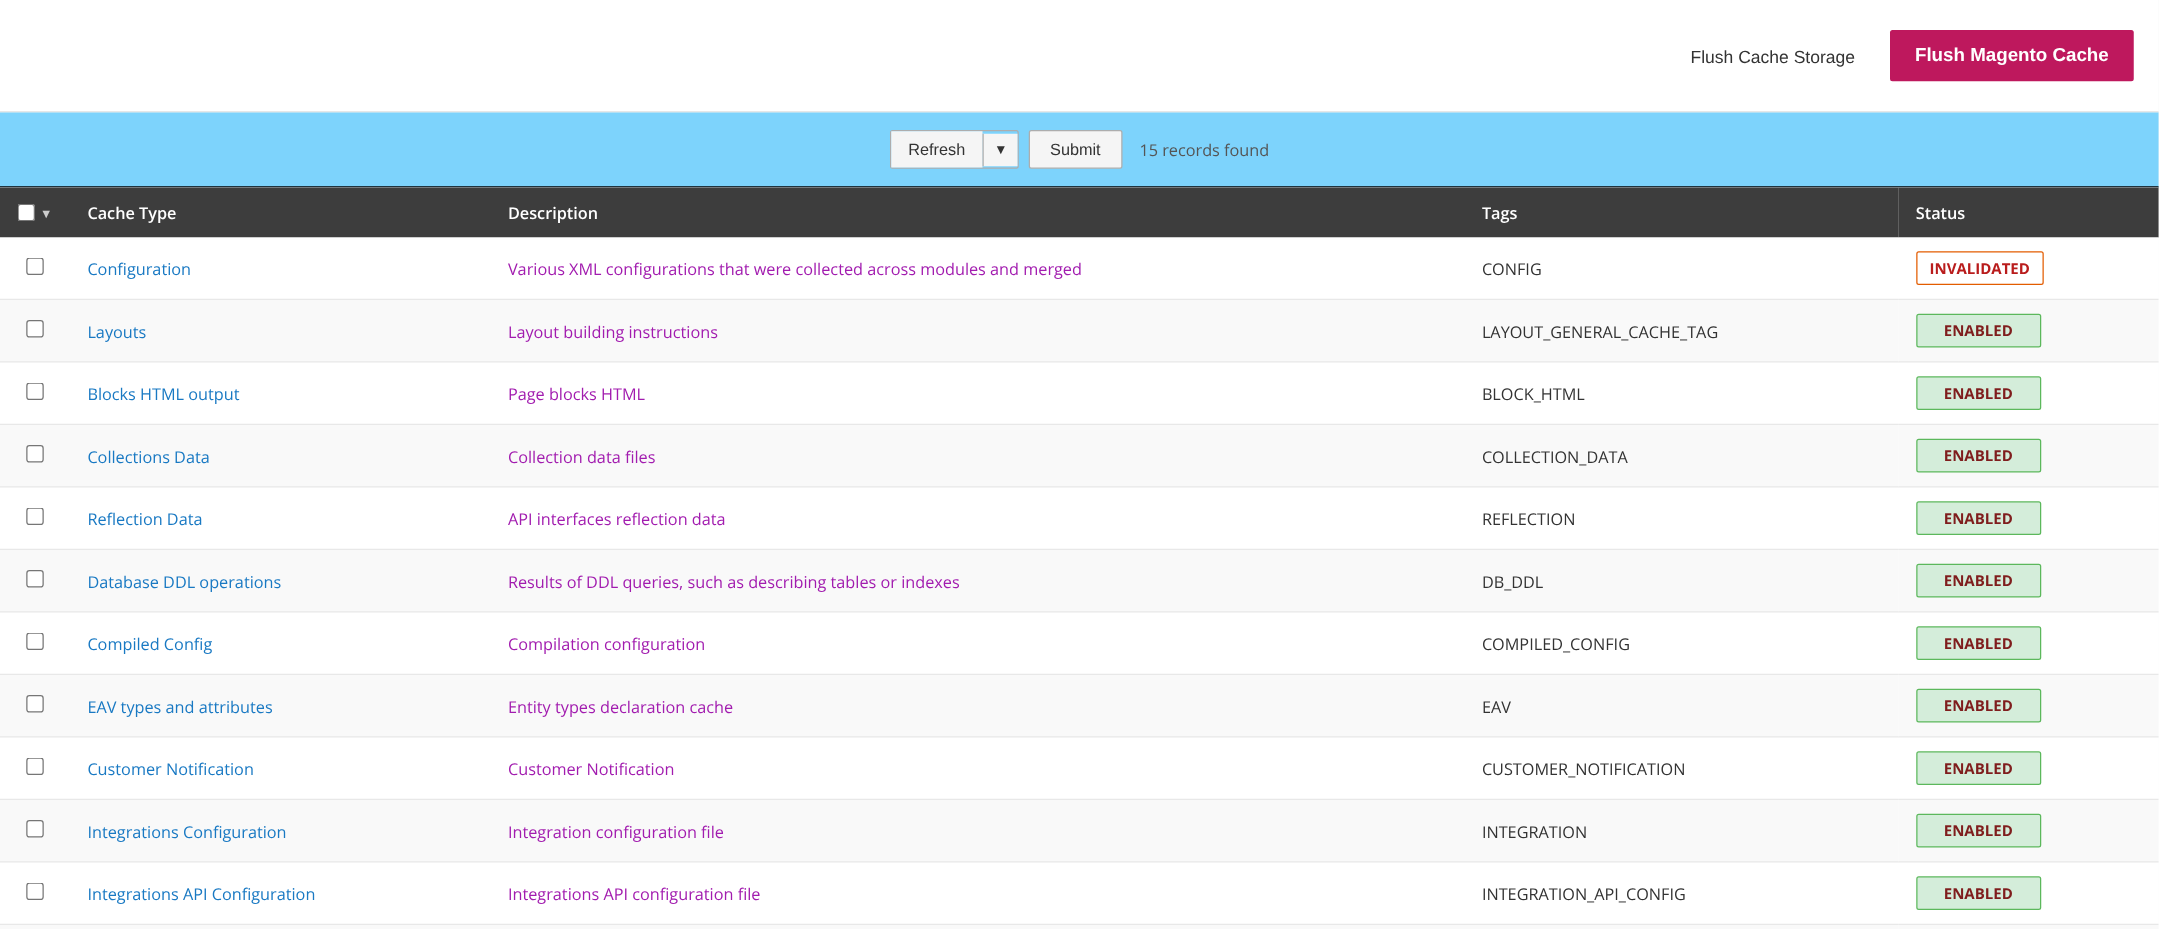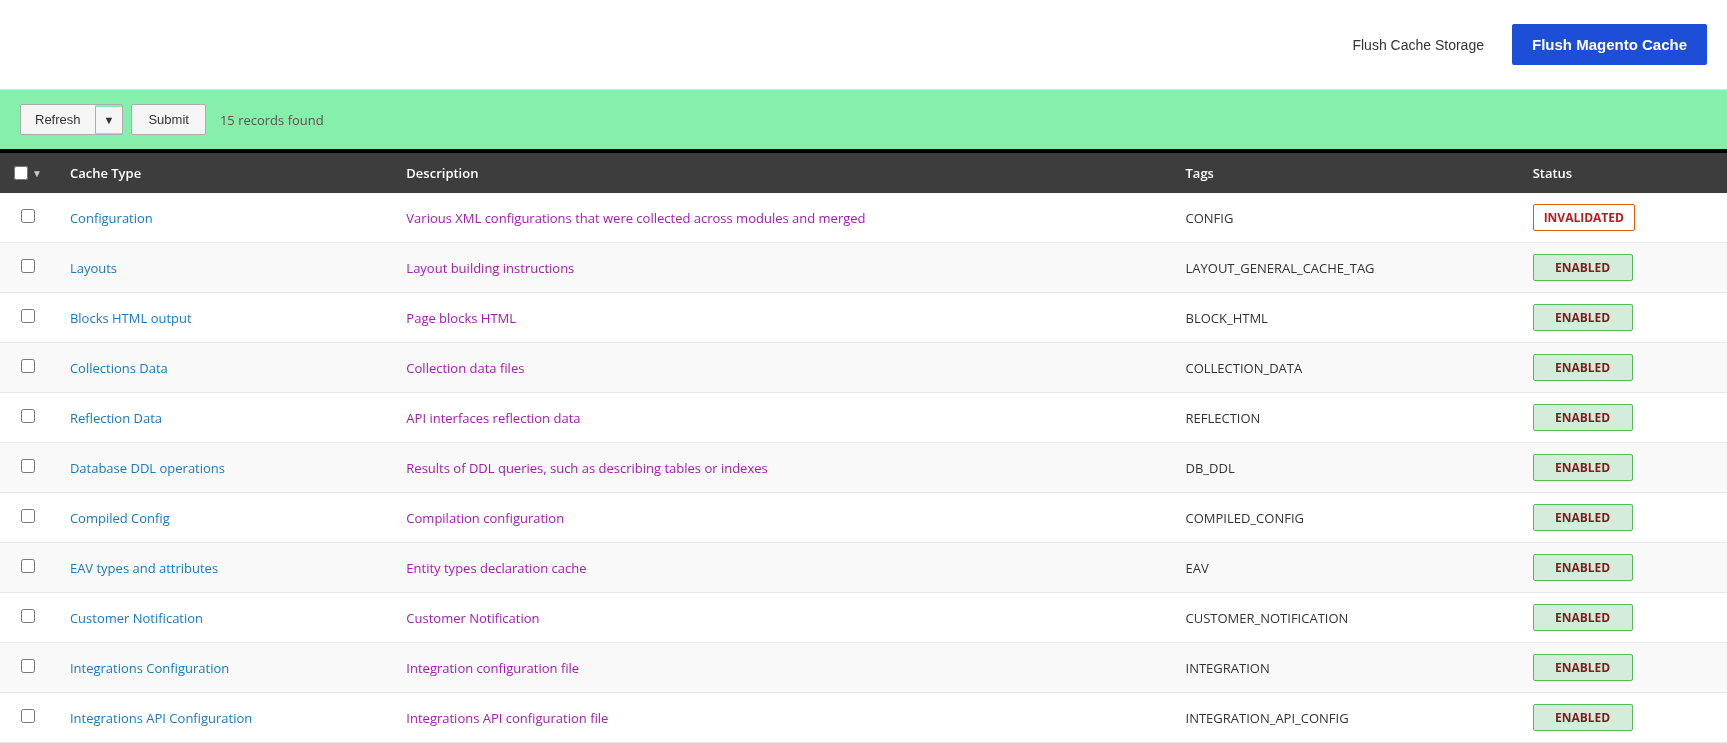--- a/index.html
+++ b/index.html
@@ -19,37 +19,38 @@
     .flush-cache-storage-btn {
       background: #fff;
       border: none;
       color: #333;
       font-size: 14px;
       cursor: pointer;
       padding: 0 16px;
     }
 
     .flush-magento-btn {
-      background: #1d4ed8;
+      background: #be185d;
       color: #fff;
       border: none;
       padding: 12px 20px;
       font-size: 15px;
       font-weight: bold;
       cursor: pointer;
       border-radius: 2px;
     }
 
     .toolbar {
-      background: #86efac;
+      background: #7dd3fc;
       padding: 14px 20px;
       display: flex;
       align-items: center;
       gap: 0;
-      border-bottom: 4px solid #000000;
+      border-bottom: 1px solid #000000;
+      justify-content: center;
     }
 
     .refresh-btn-group {
       display: flex;
       align-items: center;
       border: 1px solid #adadad;
       border-radius: 2px;
     }
 
     .refresh-btn {

